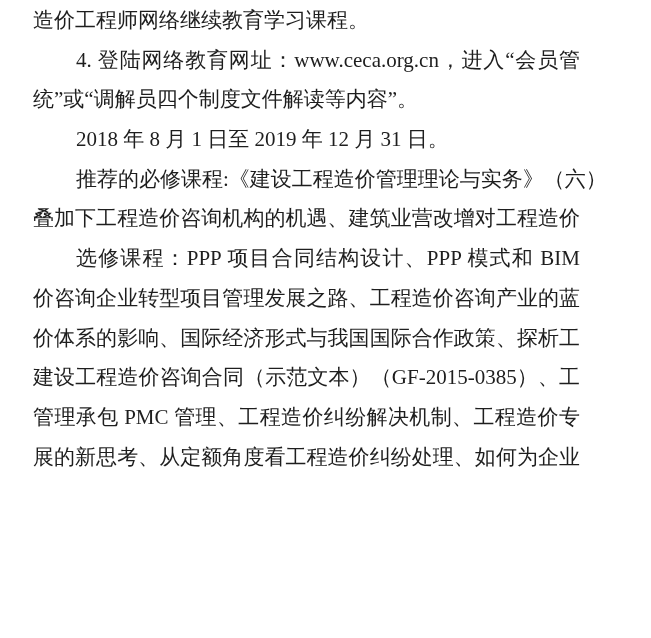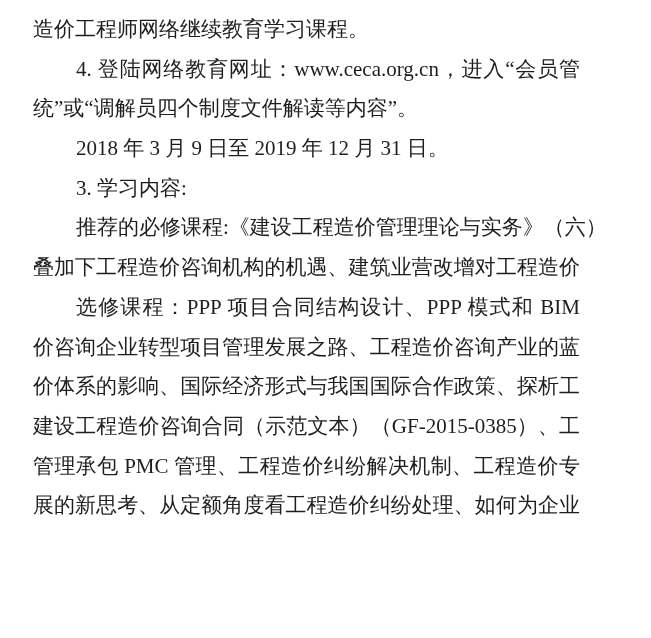--- a/index.html
+++ b/index.html
@@ -9,21 +9,21 @@
   }
   body {
     width: 651px;
     height: 638px;
     overflow: hidden;
   }
   .page {
     box-sizing: border-box;
     width: 585px;
     height: 638px;
-    padding: 10px 5px 0 33px;
+    padding: 1px 5px 0 33px;
     background: #ffffff;
     color: #1e1e1e;
     font-family: "Liberation Serif", "DejaVu Serif", serif;
     font-size: 21px;
     line-height: 39.7px;
   }
   .line {
     height: 39.7px;
     white-space: nowrap;
     text-align: left;
@@ -38,22 +38,21 @@
     padding-left: 43px;
   }
 </style>
 </head>
 <body>
 
 <div class="page">
   <div class="line">造价工程师网络继续教育学习课程。</div>
   <div class="line indent justify">4. 登陆网络教育网址：www.ceca.org.cn，进入“会员管理系</div>
   <div class="line">统”或“调解员四个制度文件解读等内容”。</div>
-  <div class="line indent">2018 年 3 月 9 日至 2019 年 12 月 31 日。</div>
-  <div class="line indent">3. 学习内容:</div>
+  <div class="line indent">2018 年 8 月 1 日至 2019 年 12 月 31 日。</div>
   <div class="line indent">推荐的必修课程:《建设工程造价管理理论与实务》（六）</div>
   <div class="line justify">叠加下工程造价咨询机构的机遇、建筑业营改增对工程造价及计</div>
   <div class="line indent justify">选修课程：PPP 项目合同结构设计、PPP 模式和 BIM 技术</div>
   <div class="line justify">价咨询企业转型项目管理发展之路、工程造价咨询产业的蓝海、</div>
   <div class="line justify">价体系的影响、国际经济形式与我国国际合作政策、探析工程造</div>
   <div class="line justify">建设工程造价咨询合同（示范文本）（GF-2015-0385）、工程项目</div>
   <div class="line justify">管理承包 PMC 管理、工程造价纠纷解决机制、工程造价专业发</div>
   <div class="line justify">展的新思考、从定额角度看工程造价纠纷处理、如何为企业解决</div>
 </div>
 

